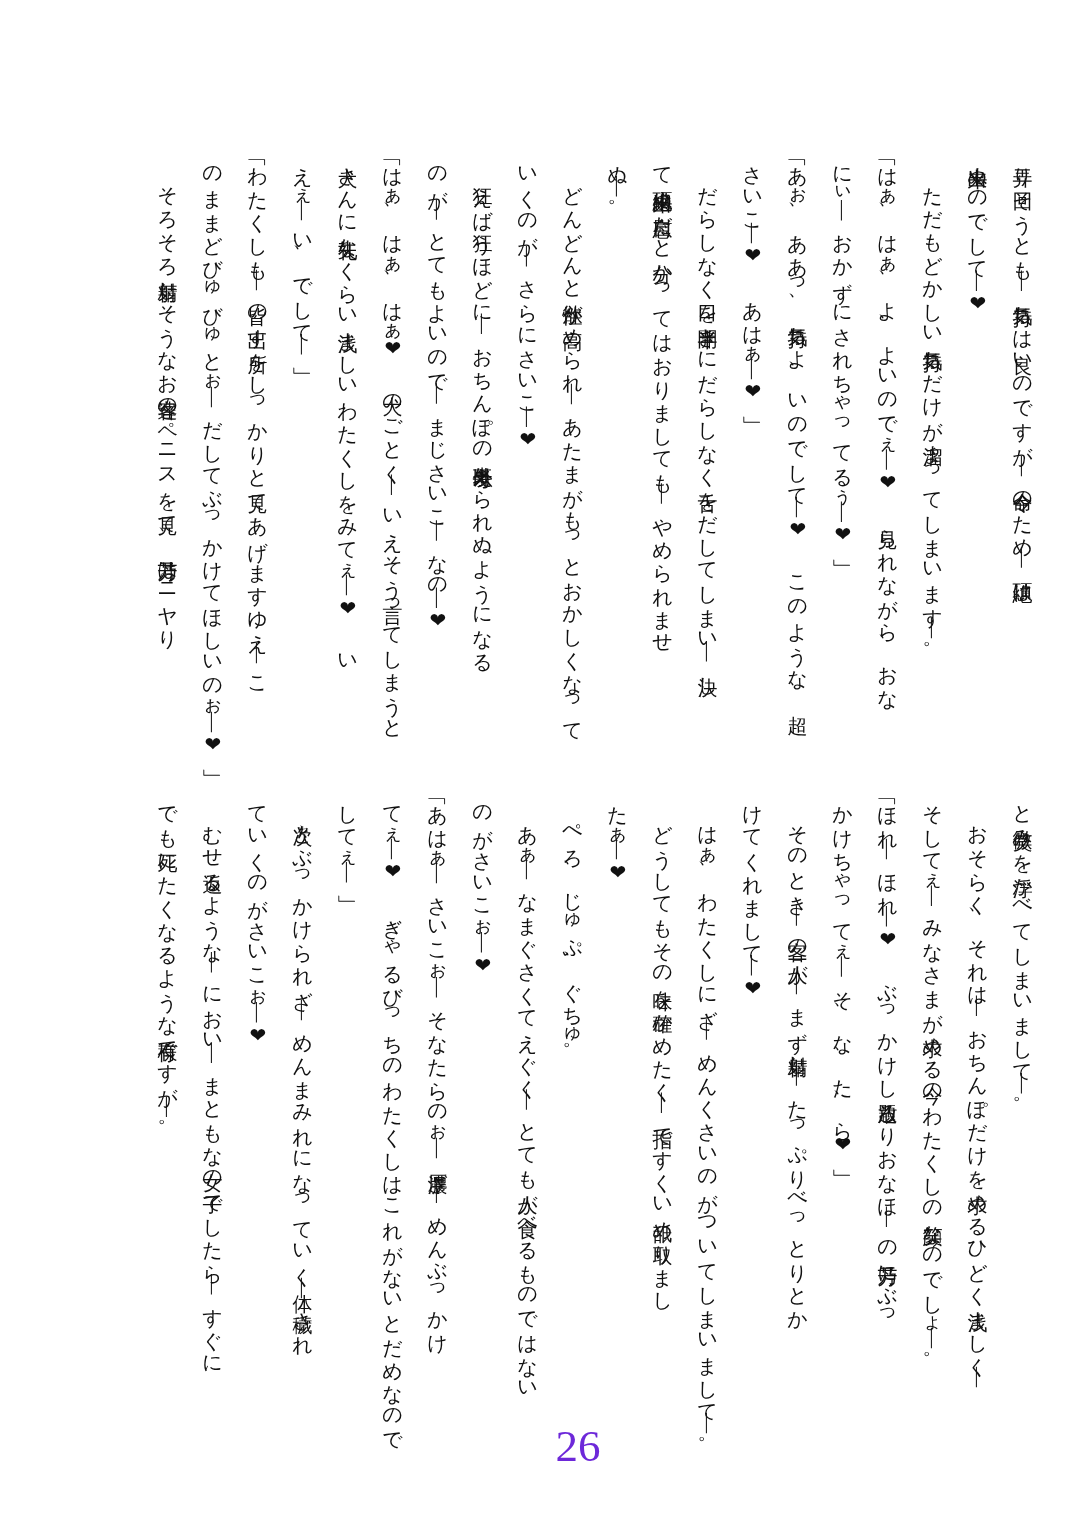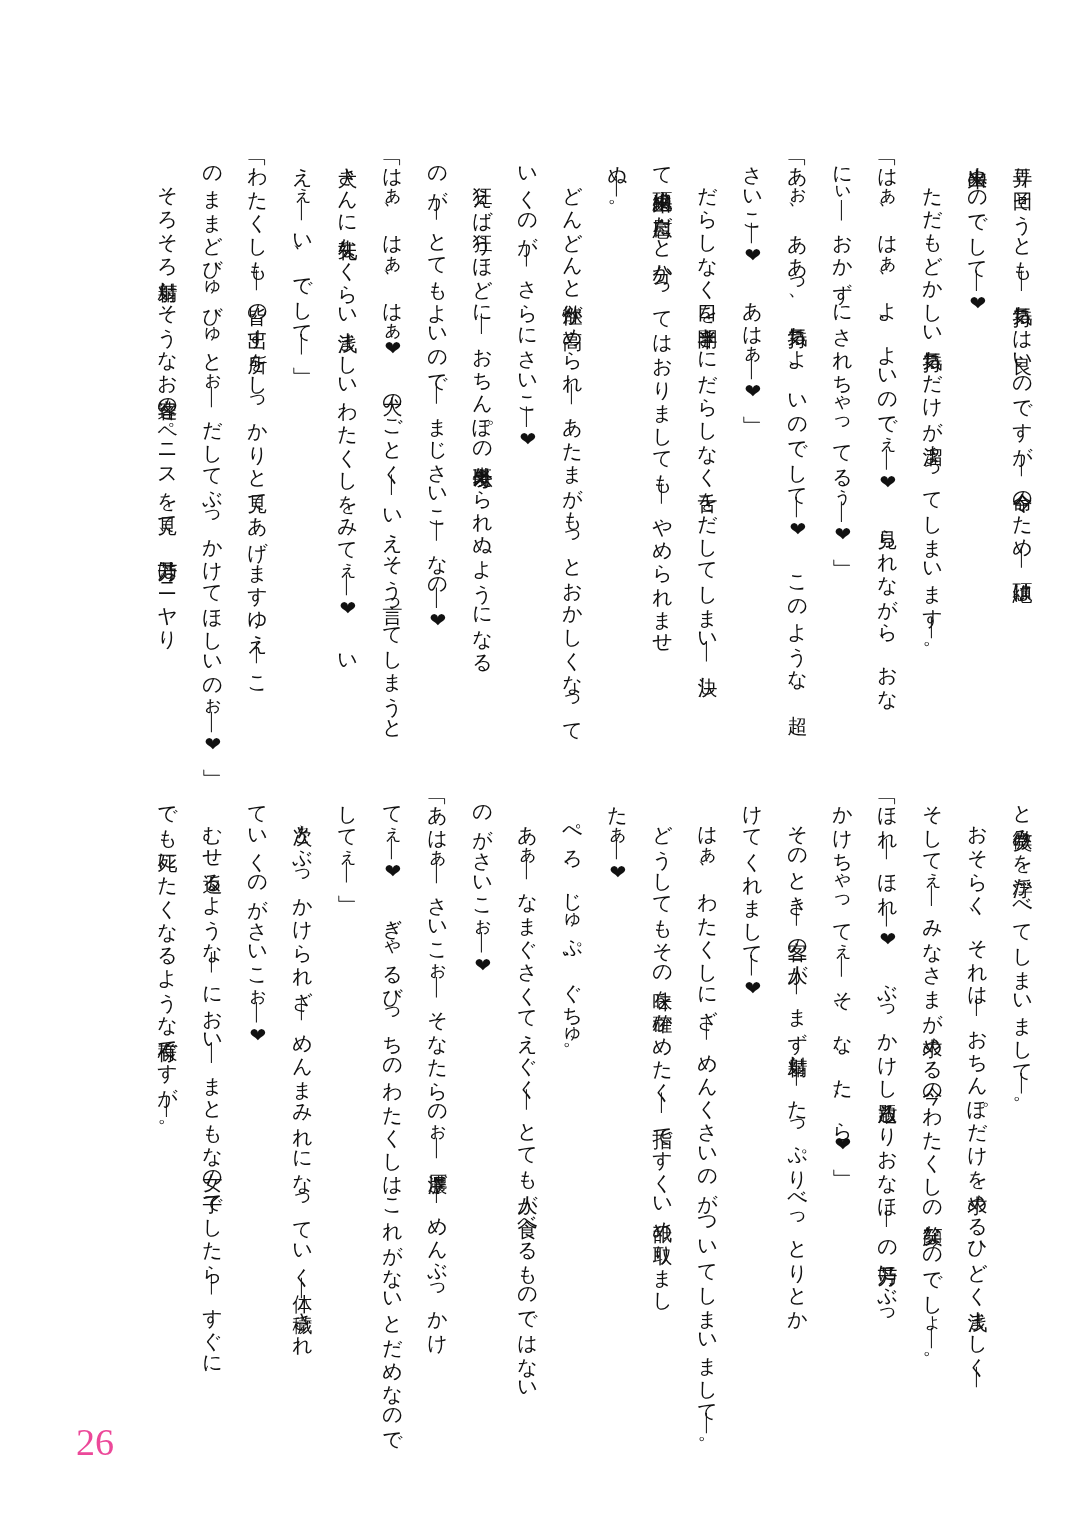--- a/index.html
+++ b/index.html
@@ -32,24 +32,24 @@
   .vcol {
     margin: 0;
     white-space: nowrap;
   }
   .vcol.ind { text-indent: 1em; }
   .page-number {
     position: absolute;
     top: 1420px;
     left: 0;
     width: 100%;
-    text-align: left;
+    text-align: center;
     text-indent: 76px;
-    font-size: 38px;
-    color: #ec4899;
+    font-size: 45px;
+    color: #6d28d9;
   }
 </style>
 </head>
 <body>
 
 <div class="page">
 
   <div class="vblock upper">
     <div class="vcol">弄り回そうとも―気持ちは良いのですが―命令のため―絶頂は</div>
     <div class="vcol">出来ぬのでして―❤</div>

